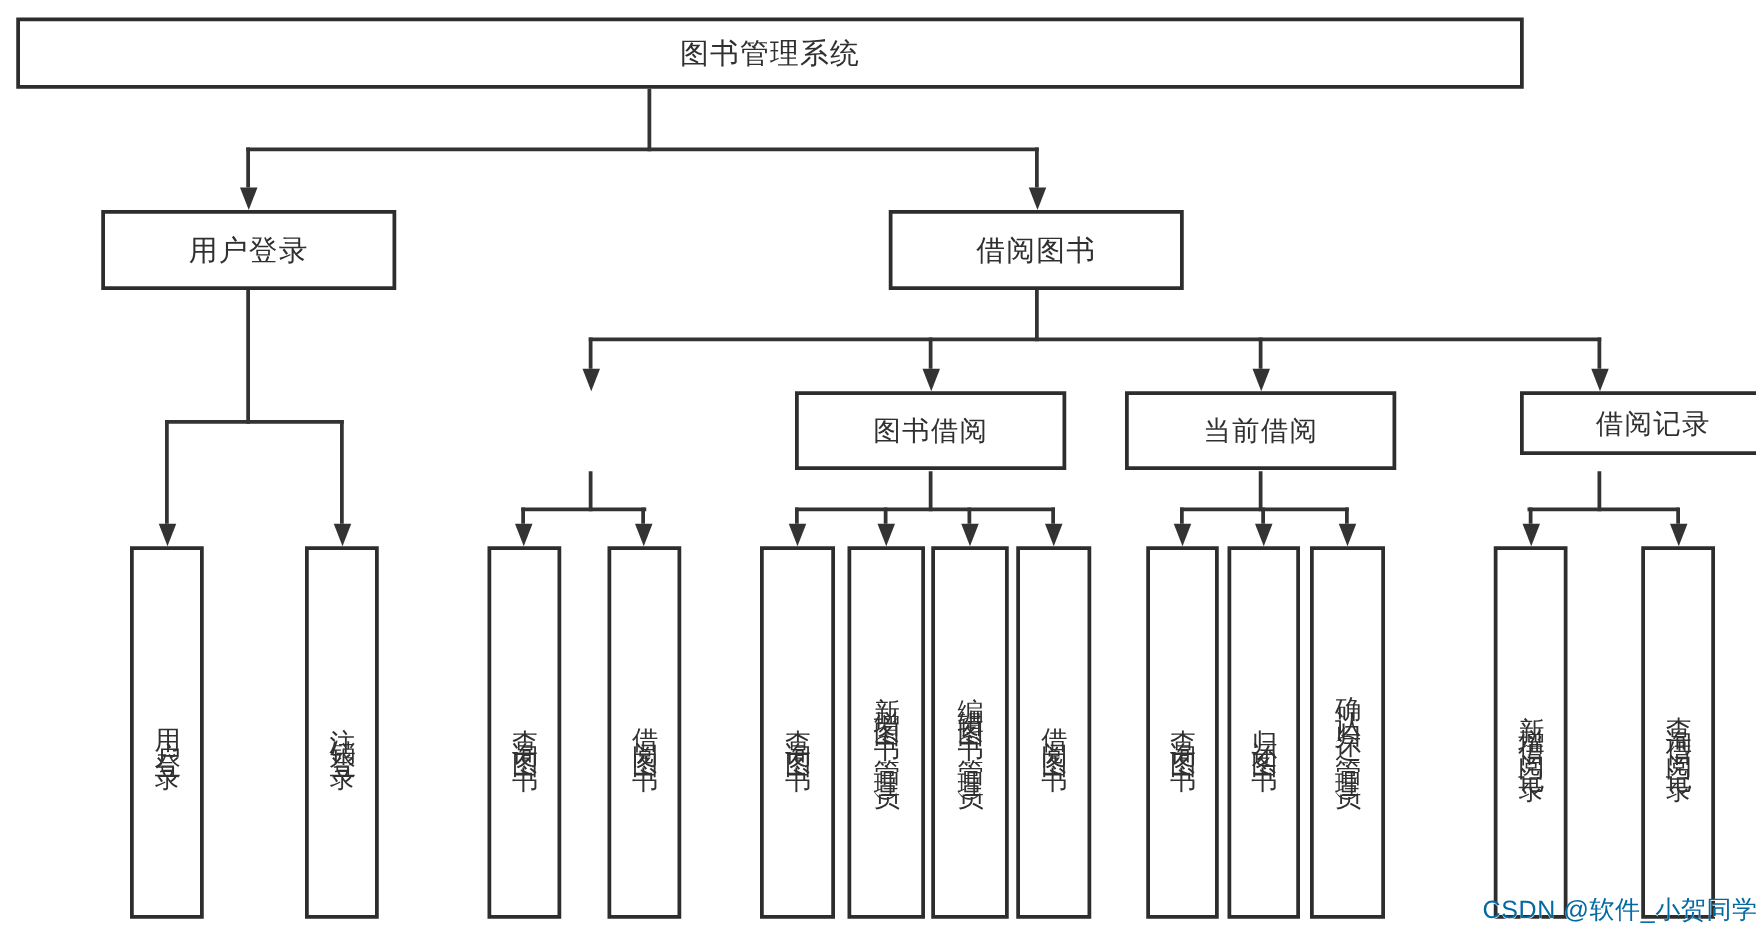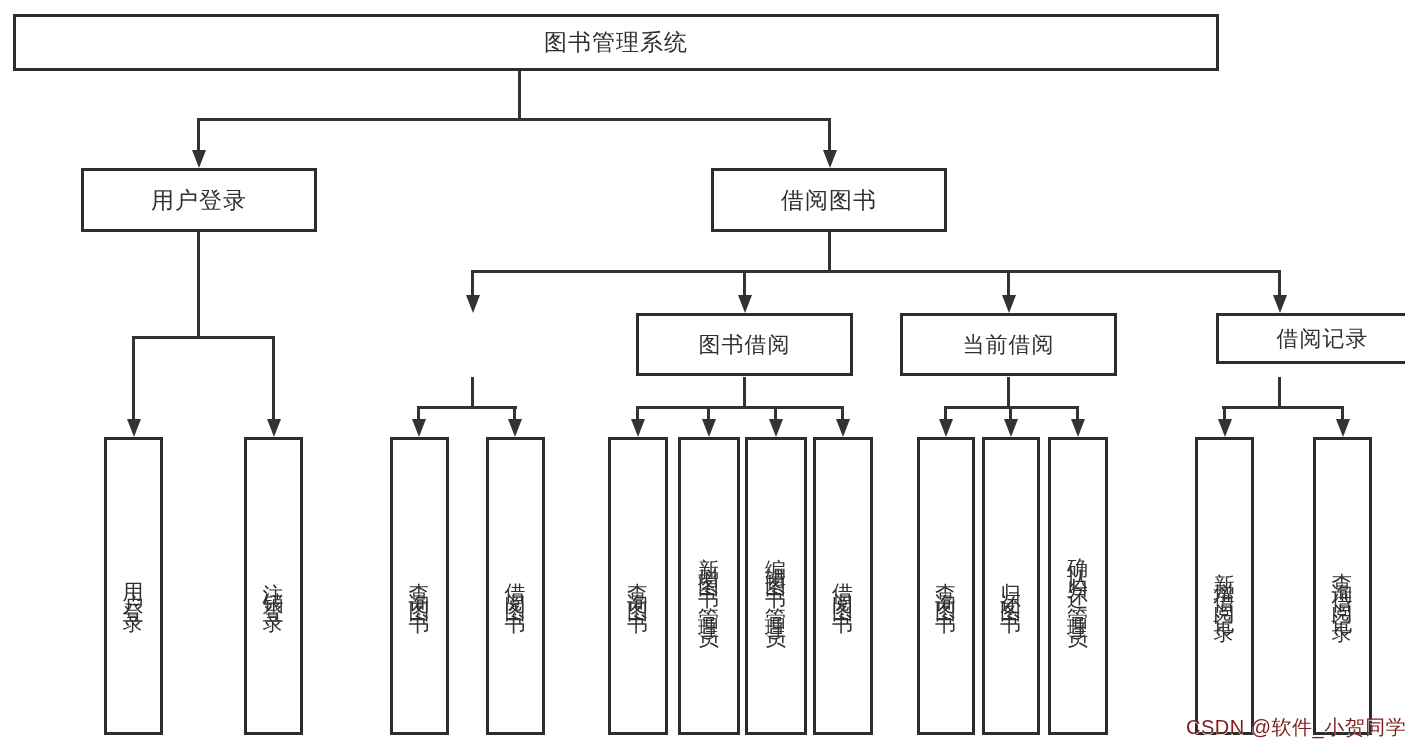--- a/index.html
+++ b/index.html
@@ -25,21 +25,21 @@
   .vline{width:3px;}
   
   .varr{position:absolute;width:3px;background:#333;z-index:1;}
   .varr::after{
     content:"";position:absolute;top:100%;left:50%;transform:translateX(-50%);
     width:0;height:0;border-left:7px solid transparent;border-right:7px solid transparent;
     border-top:18px solid #333;
   }
   .watermark{
     position:absolute;left:1186px;top:714px;z-index:5;
-    font-size:20px;color:#7f1d1d;letter-spacing:0.5px;white-space:nowrap;
+    font-size:20px;color:#0369a1;letter-spacing:0.5px;white-space:nowrap;
     text-shadow:0 1px 0 rgba(255,255,255,0.85);
   }
 </style>
 </head>
 <body>
 
 <div class="stage">
 
   <div class="vline" style="left:518px;top:70px;height:51px;"></div>
   <div class="hline" style="left:197px;top:118px;width:634px;"></div>

